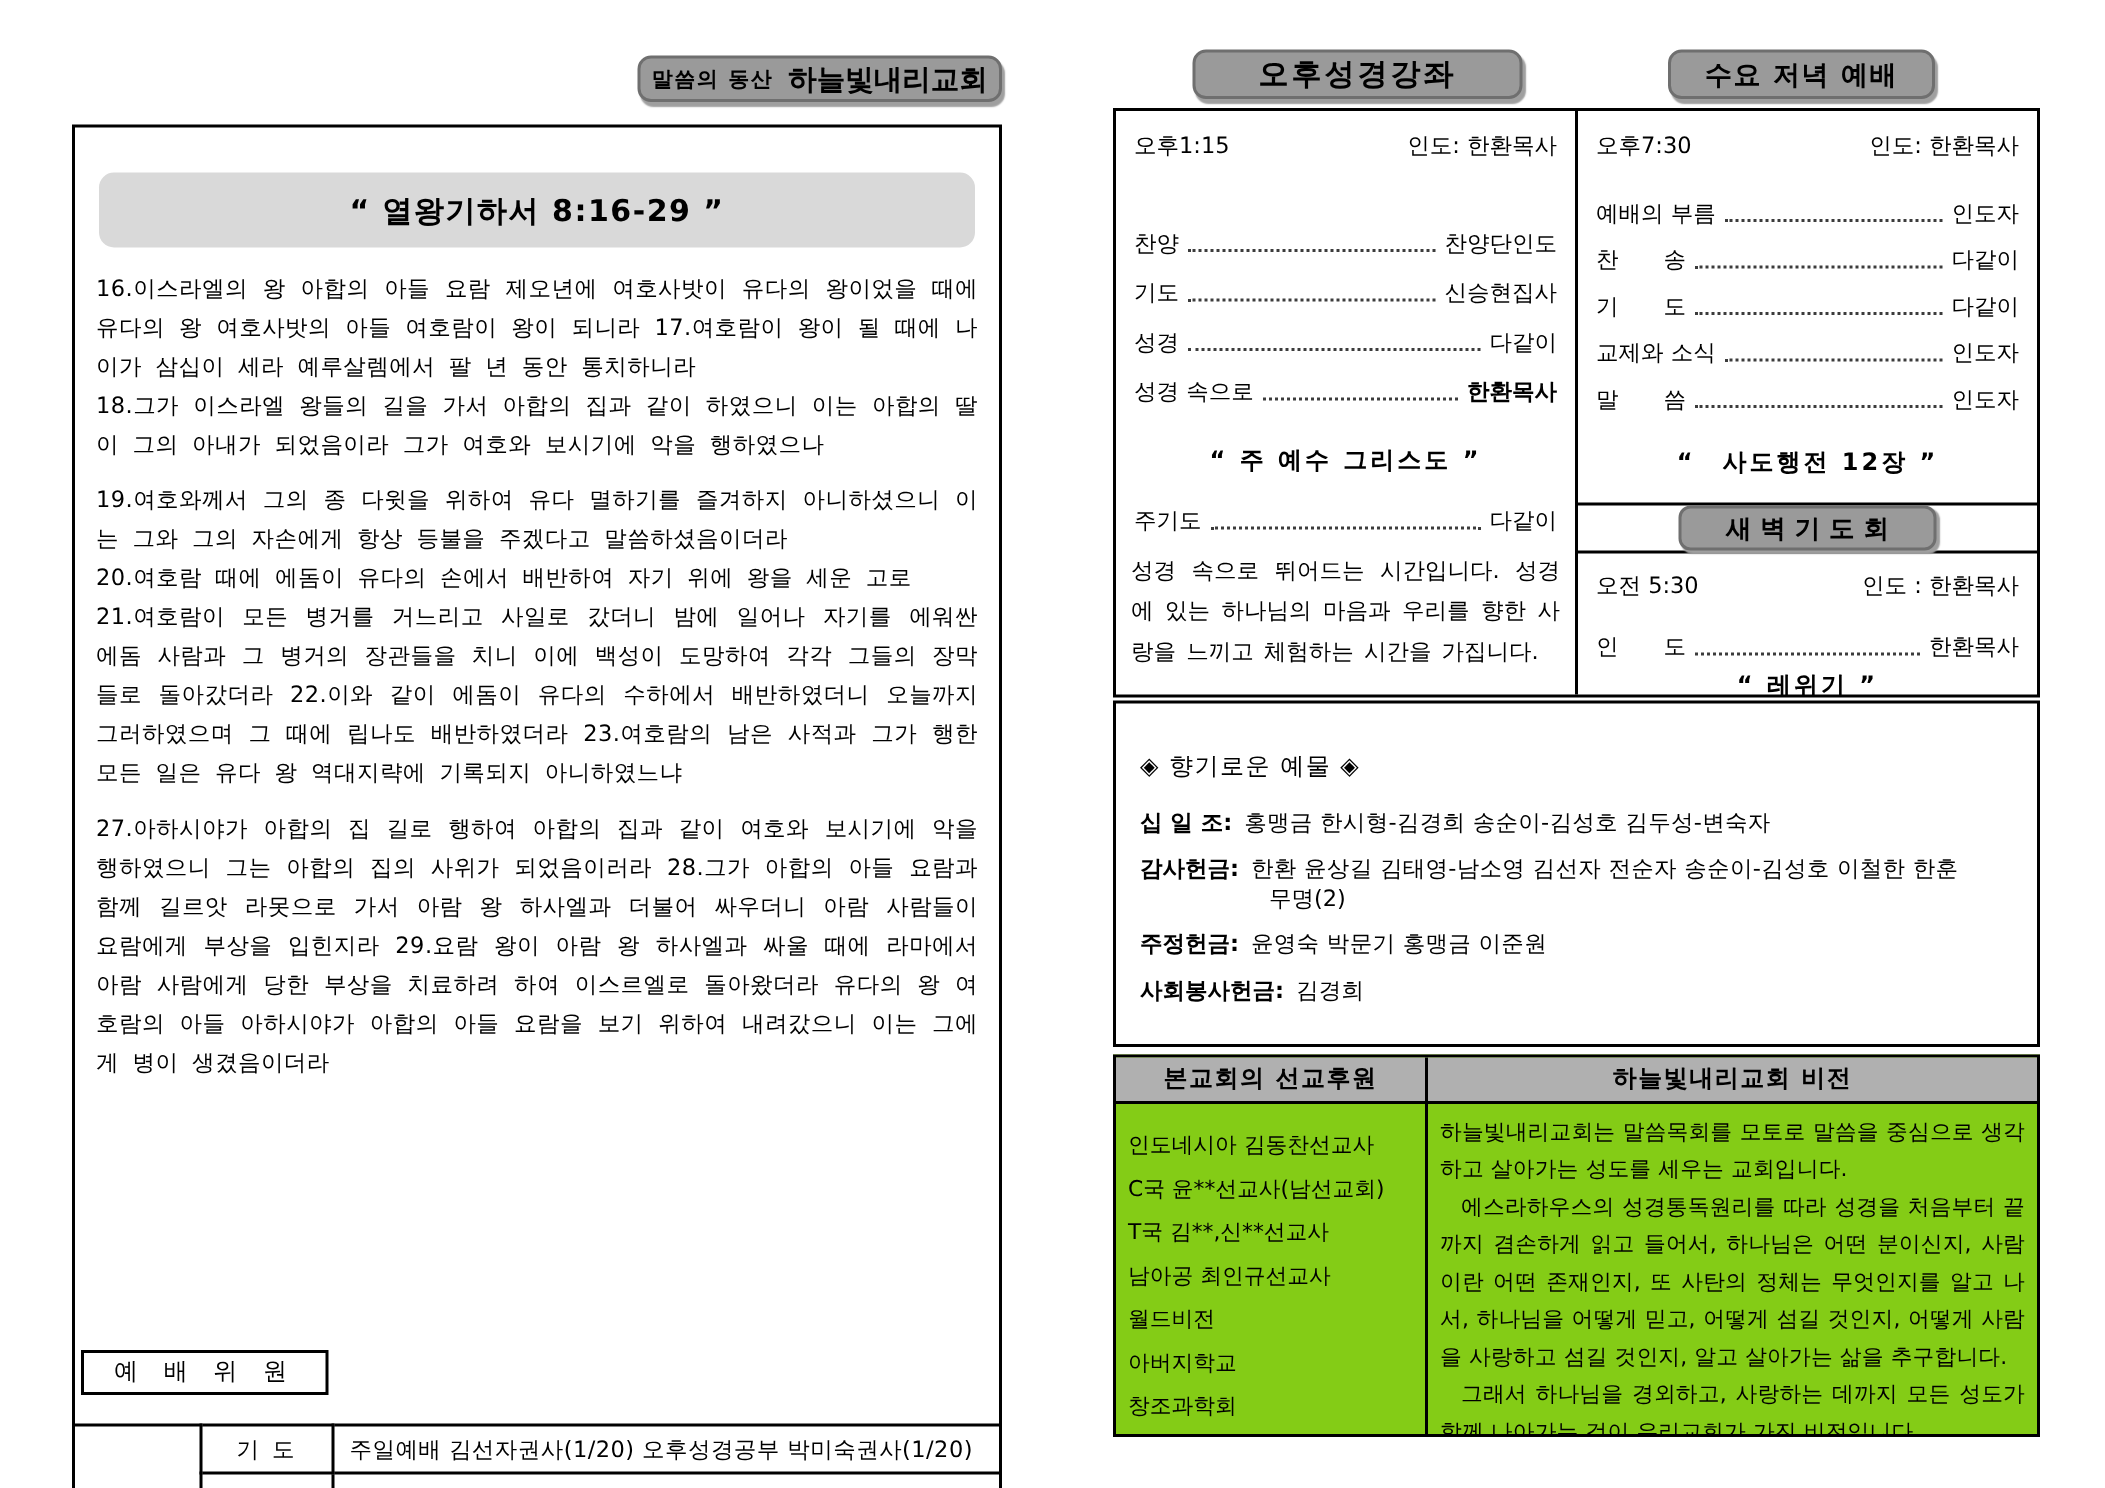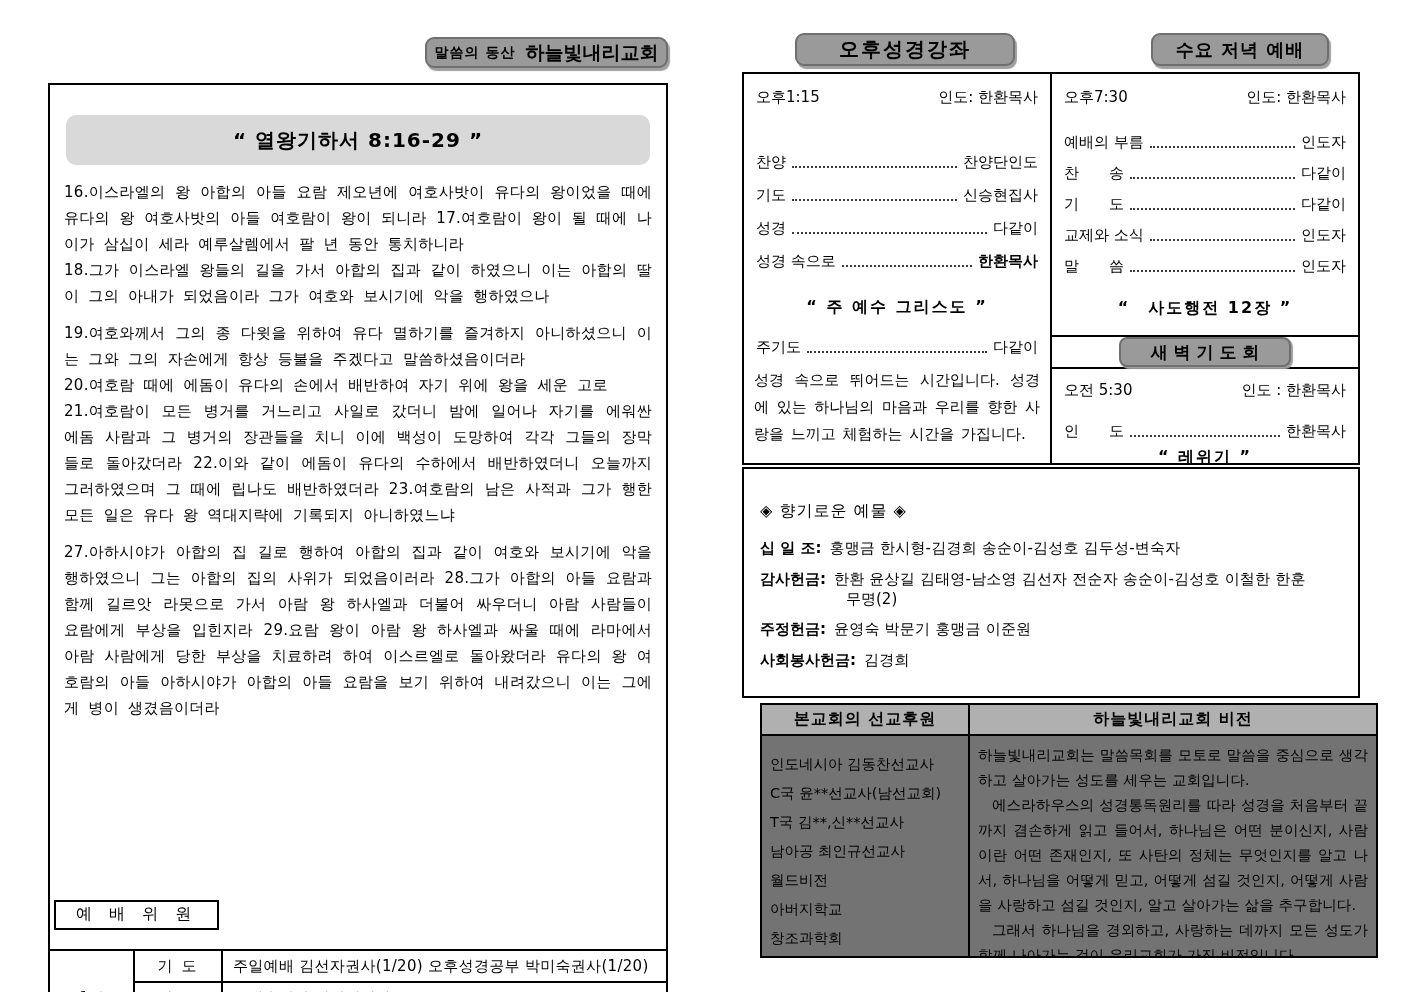--- a/index.html
+++ b/index.html
@@ -10,21 +10,21 @@
   .badge {
     position:absolute; background:#9a9a9a; border:2px solid #6f6f6f;
     border-radius:9px; box-shadow:2px 3px 1px #9f9f9f;
     display:flex; align-items:center; justify-content:center;
     font-weight:bold; color:#000;
   }
   .badge-header { left:425px; top:37px; width:243px; height:31px; gap:10px; }
   .badge-header .small { font-size:14px; letter-spacing:1px; }
   .badge-header .big   { font-size:19px; letter-spacing:0px; }
   .badge-afternoon { left:795px; top:33px; width:220px; height:33px; font-size:20px; letter-spacing:2px; }
-  .badge-wednesday { left:1112px; top:33px; width:178px; height:33px; font-size:18px; letter-spacing:1px;margin-left:39px; }
+  .badge-wednesday { left:1112px; top:33px; width:178px; height:33px; font-size:18px; letter-spacing:1px; }
   .badge-dawn { position:relative; width:172px; height:30px; background:#9a9a9a; border:2px solid #6f6f6f;
     border-radius:8px; box-shadow:2px 2px 1px #9f9f9f; display:flex; align-items:center; justify-content:center;
     font-weight:bold; font-size:17px; }
 
   
   .left-box {
     position:absolute; left:48px; top:83px; width:620px; height:964px;
     border:2px solid #000; background:#fff;
   }
   .title-bar {
@@ -86,22 +86,22 @@
     border:2px solid #000; padding:32px 16px 0 16px; background:#fff;
   }
   .offer-title { font-weight:normal; font-size:16px; letter-spacing:1px; margin-bottom:16px; }
   .off-row { display:flex; font-size:15px; margin-bottom:10px; line-height:21px; }
   .off-label { font-weight:bold; white-space:pre; margin-right:8px; }
   .off-value { flex:1; letter-spacing:0.2px; }
   .off-cont { font-size:15px; padding-left:86px; margin:-2px 0 10px 0; }
 
   
   .bottom-table {
-    position:absolute; left:760px; top:703px; width:618px; height:255px;
-    border:2px solid #000; display:flex; flex-direction:column; background:#737373;
+    position:absolute; left:742px; top:703px; width:618px; height:255px;
+    border:2px solid #000; display:flex; flex-direction:column; background:#84cc16;
   }
   .bt-header { display:flex; height:31px; border-bottom:2px solid #000; }
   .bt-h1 {
     width:208px; border-right:2px solid #000; background:#b0b0b0;
     display:flex; align-items:center; justify-content:center; font-weight:bold; font-size:16px; letter-spacing:1px;
   }
   .bt-h2 {
     flex:1; background:#b0b0b0;
     display:flex; align-items:center; justify-content:center; font-weight:bold; font-size:16px; letter-spacing:1px;
   }

